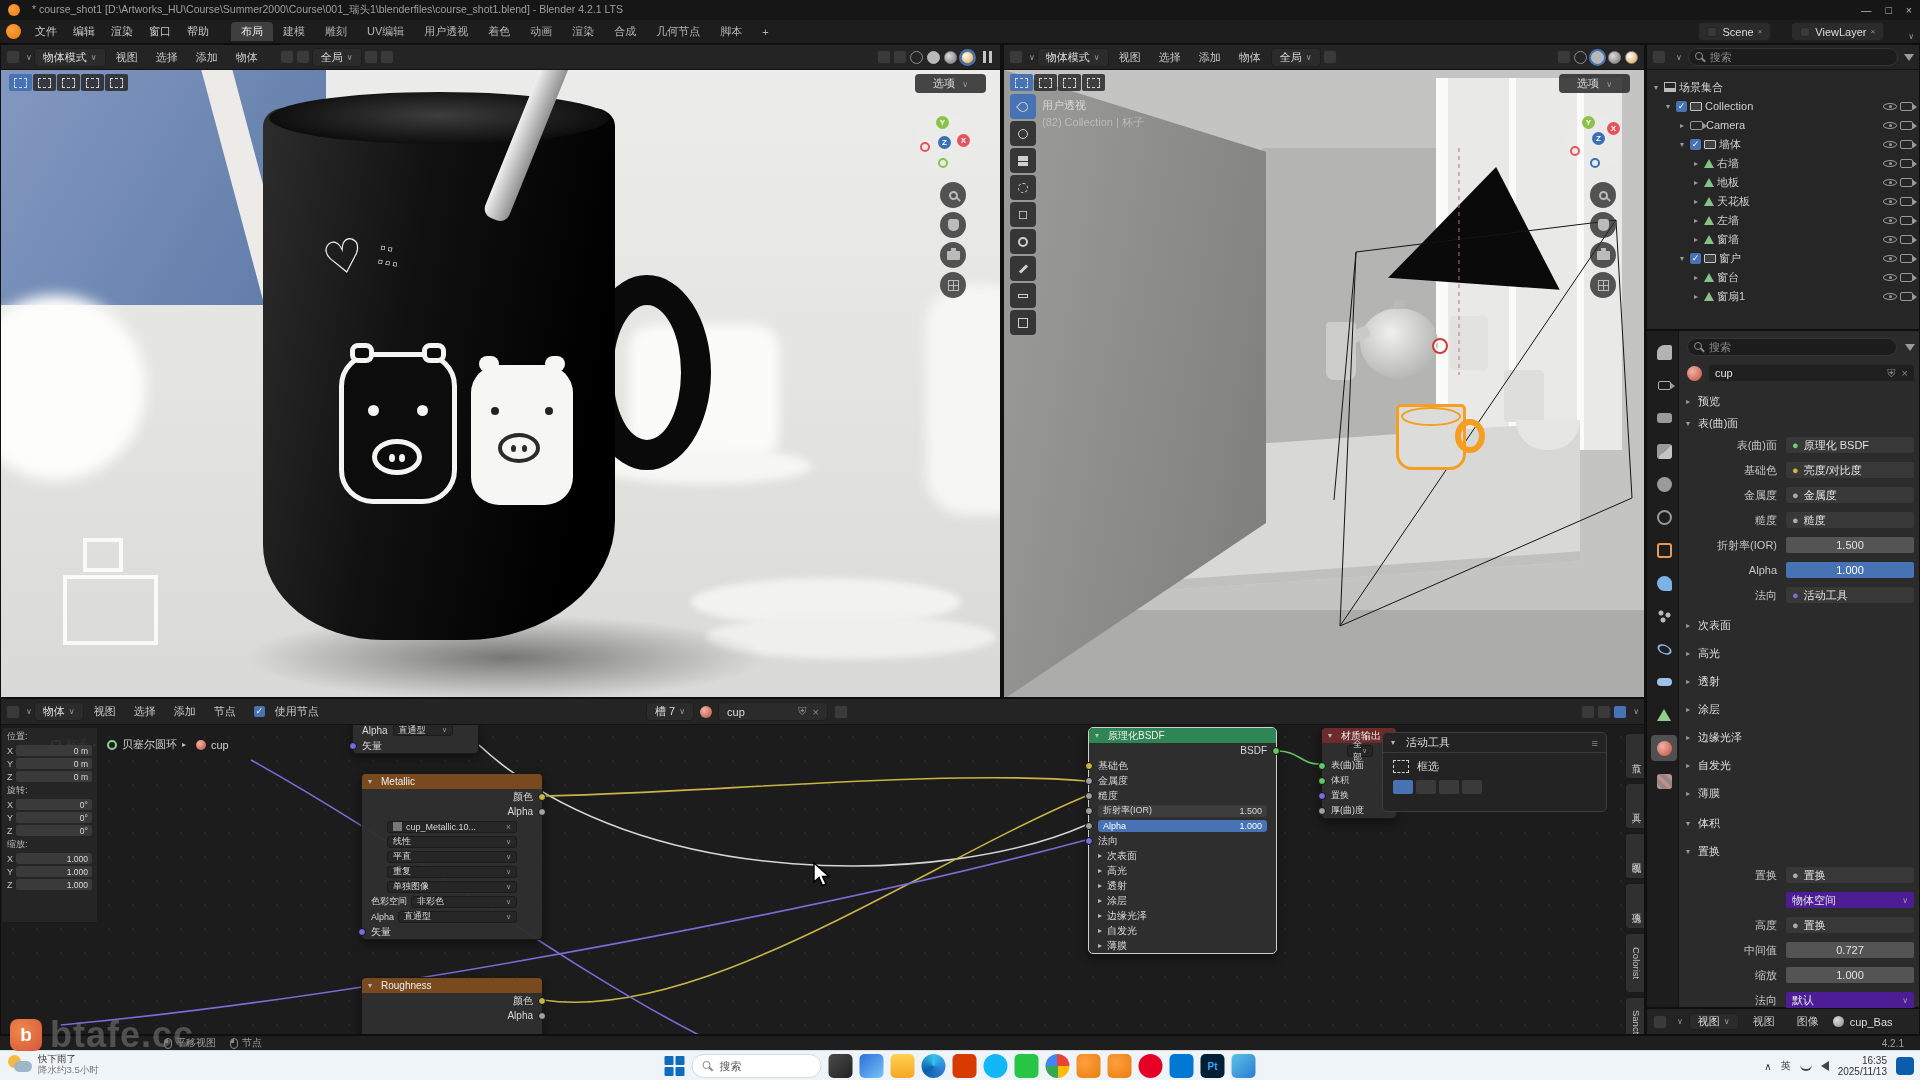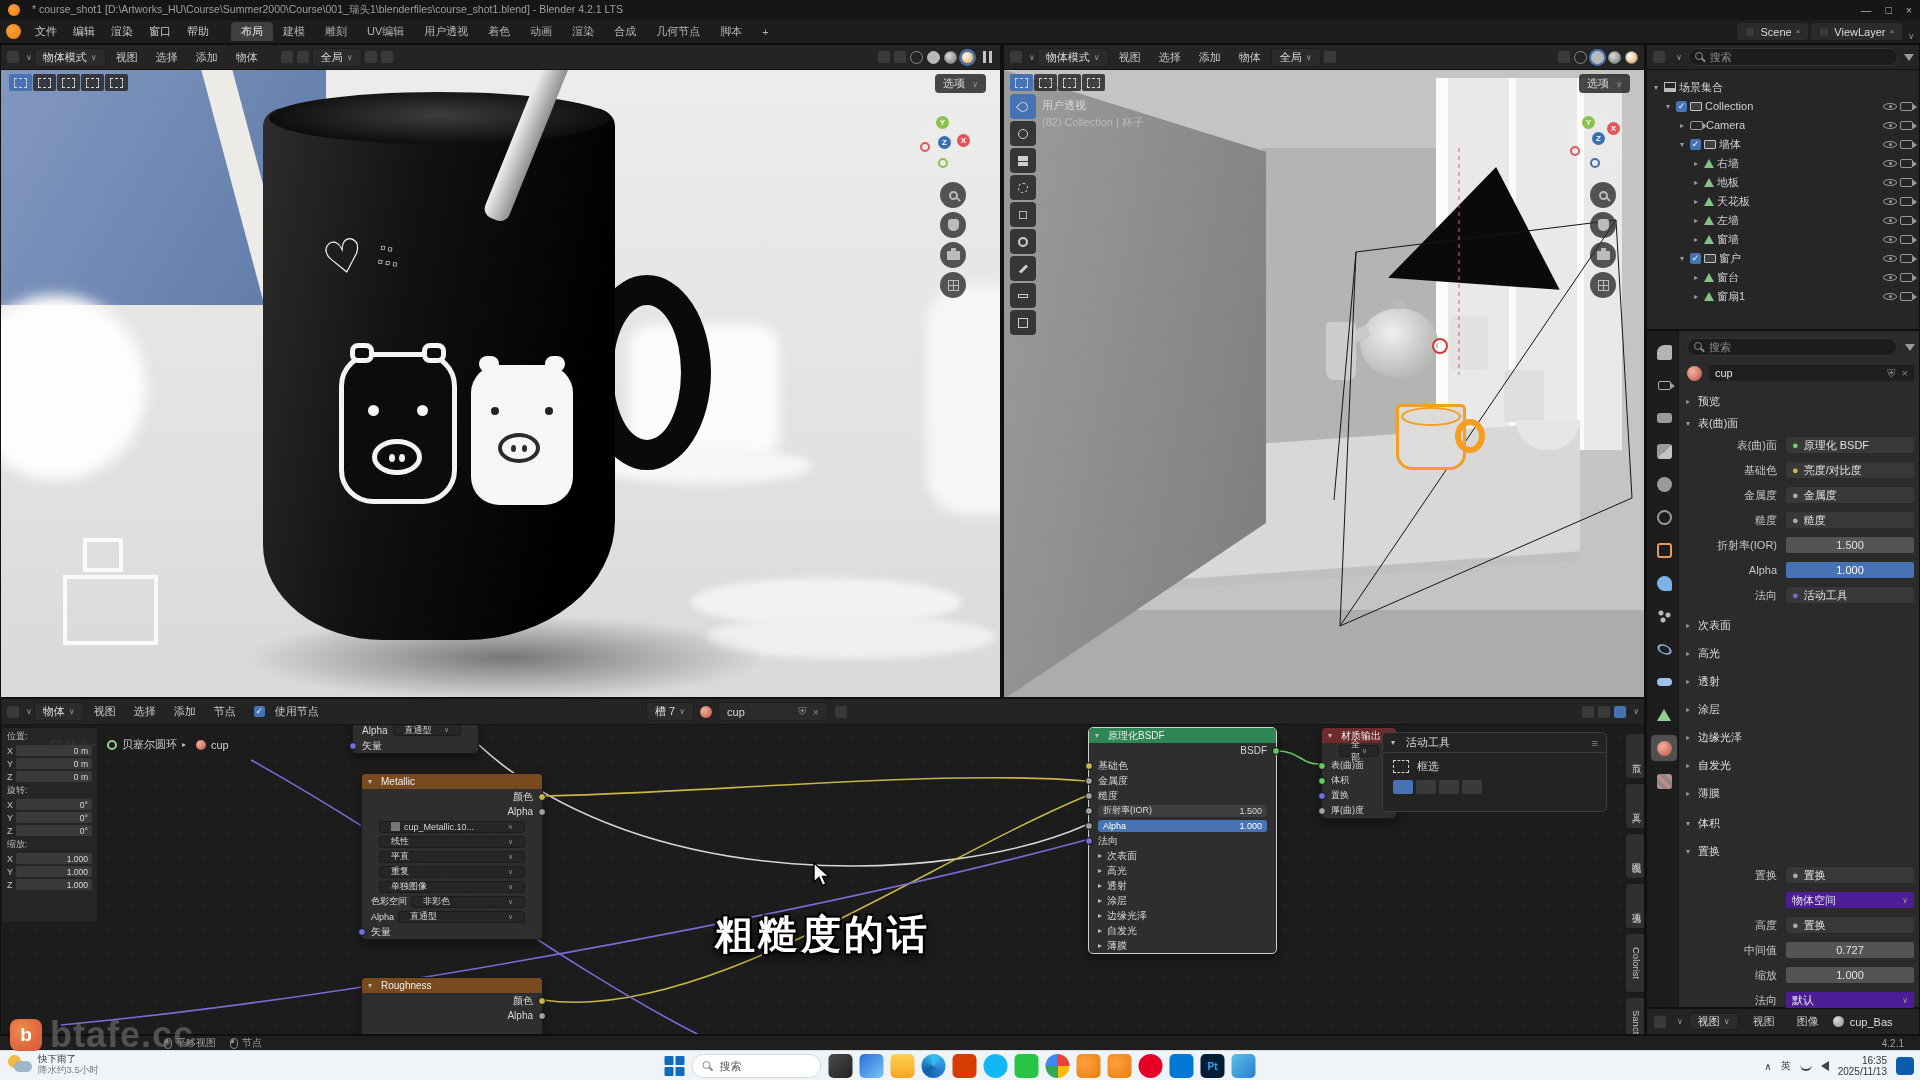--- a/index.html
+++ b/index.html
@@ -10,37 +10,37 @@
 .pill{background:#2b2b2b;border:1px solid #1e1e1e;border-radius:4px;padding:0 8px;height:19px;display:inline-flex;align-items:center;color:#ddd;font-size:11px}
 .mi{padding:0 8px;color:#c8c8c8;font-size:11px;cursor:default}
 .icsq{width:14px;height:14px;background:#3a3a3a;border:1px solid #262626;border-radius:3px;display:inline-block}
 
 #titlebar{position:absolute;left:0;top:0;width:1920px;height:20px;background:#161616;display:flex;align-items:center;padding:0 8px;color:#9f9f9f;font-size:10.5px}
 #titlebar .win{margin-left:auto;display:flex;gap:14px;color:#bbb}
 #topbar{position:absolute;left:0;top:20px;width:1920px;height:24px;background:#1d1d1d;border-bottom:1px solid #0e0e0e;display:flex;align-items:center;padding:0 6px}
 .blogo{width:15px;height:15px;border-radius:50%;background:radial-gradient(circle at 35% 35%,#ff9f3e,#e87d0d);margin-right:6px}
 .wtab{padding:2px 10px;color:#b5b5b5;border-radius:4px 4px 0 0;font-size:11px}
 .wtab.on{background:#3f3f3f;color:#efefef}
-#topbar .right{margin-left:auto;display:flex;gap:1px;align-items:flex-end}
+#topbar .right{margin-left:auto;display:flex;gap:20px;align-items:flex-end}
 
 .editor{position:absolute;background:#232323;border:1px solid #0f0f0f}
 .ehdr{position:absolute;left:0;top:0;right:0;height:25px;background:#242424;border-bottom:1px solid #131313;display:flex;align-items:center;gap:2px;padding:0 5px}
 .econt{position:absolute;left:0;top:25px;right:0;bottom:0;overflow:hidden}
 .shade{width:13px;height:13px;border-radius:50%;border:1px solid #8a8a8a;display:inline-block;margin:0 1px}
 .shade.s2{background:#b9b9b9;border-color:#b9b9b9}
 .shade.s3{background:radial-gradient(circle at 35% 35%,#ddd,#777)}
 .shade.s4{background:radial-gradient(circle at 35% 35%,#fff,#e0a040)}
 .shade.on{box-shadow:0 0 0 2px #4772b3}
 .pausebars{width:12px;height:12px;display:inline-flex;gap:3px;margin-left:6px}
 .pausebars i{width:3px;height:12px;background:#c5c5c5}
 .selrow{position:absolute;display:flex;gap:1px;z-index:6}
 .selbtn{width:23px;height:17px;background:rgba(40,40,40,.85);border-radius:2px}
 .selbtn.on{background:#4772b3}
 .selbtn::before{content:"";display:block;margin:4px auto 0;width:11px;height:8px;border:1px dashed #d5d5d5}
-.optpill{position:absolute;z-index:6;background:rgba(40,40,40,.85);border-radius:4px;padding:2px 8px;color:#ddd}
+.optpill{position:absolute;z-index:6;background:rgba(40,40,40,.85);border-radius:4px;padding:2px 18px;color:#ddd}
 .gizmo{position:absolute;width:56px;height:56px;border-radius:50%;background:rgba(255,255,255,.07);z-index:6}
 .gd{position:absolute;width:13px;height:13px;border-radius:50%;font-size:8px;color:#fff;text-align:center;line-height:13px;font-weight:bold}
 .gd.hollow{background:transparent!important;border:2px solid;width:10px;height:10px}
 .vbtn{position:absolute;width:26px;height:26px;border-radius:50%;background:rgba(40,40,40,.78);display:flex;align-items:center;justify-content:center;z-index:6}
 .mg{width:9px;height:9px;border:2px solid #bbb;border-radius:50%;position:relative}
 .mg::after{content:"";position:absolute;width:6px;height:2px;background:#bbb;transform:rotate(45deg);right:-5px;bottom:-2px}
 .hd{width:11px;height:12px;background:#bbb;border-radius:3px 3px 5px 5px}
 .cm{width:13px;height:9px;background:#bbb;border-radius:1px;position:relative}
 .cm::before{content:"";position:absolute;left:4px;top:-3px;width:5px;height:3px;background:#bbb}
 .gr{width:11px;height:11px;border:1px solid #bbb;background:linear-gradient(transparent 45%,#bbb 45% 55%,transparent 55%),linear-gradient(90deg,transparent 45%,#bbb 45% 55%,transparent 55%)}
@@ -115,21 +115,21 @@
 .pval.blue{background:#4772b3;color:#fff;justify-content:space-between}
 .psec{position:absolute;left:36px;width:234px;height:20px;display:flex;align-items:center;gap:5px;color:#dedede;font-size:11px}
 .psec .tw{font-size:8px}
 
 #nodeed .econt{background:#1c1c1c;background-image:radial-gradient(#262626 1px,transparent 1px);background-size:24px 24px;top:26px}
 #nodeed .ehdr{height:26px}
 .node{position:absolute;background:rgba(48,48,48,.97);border:1px solid #191919;border-radius:5px;font-size:10px;color:#d8d8d8;box-shadow:0 4px 10px rgba(0,0,0,.45);z-index:3}
 .node-h{height:15px;display:flex;align-items:center;gap:4px;padding:0 6px;border-radius:4px 4px 0 0;color:#eee;font-size:10px}
 .nrow{height:15px;display:flex;align-items:center;padding:0 9px;position:relative}
 .nrow .r{margin-left:auto}
-.nbtn{flex:1;margin:1px 8px;background:#262626;border:1px solid #1b1b1b;border-radius:3px;height:12px;display:flex;align-items:center;padding:0 11px;font-size:9px;color:#d5d5d5}
+.nbtn{flex:1;margin:1px 16px;background:#262626;border:1px solid #1b1b1b;border-radius:3px;height:12px;display:flex;align-items:center;padding:0 5px;font-size:9px;color:#d5d5d5}
 .nbtn .caret{margin-left:auto;font-size:7px}
 .nfield{flex:1;background:#3d3d3d;border-radius:3px;height:12px;display:flex;align-items:center;justify-content:space-between;padding:0 5px;font-size:9px}
 .nfield.blue{background:#4772b3;color:#fff}
 .sock{position:absolute;width:8px;height:8px;border-radius:50%;border:1px solid #0e0e0e;top:3.5px}
 .sock.l{left:-4px}.sock.r{right:-4px}
 .sy{background:#c7b545}.sg{background:#a1a1a1}.sp{background:#7070d8}.sgn{background:#63c763}
 .twn{font-size:8px;color:#bbb;width:9px}
 .sidetab{position:absolute;left:1624px;width:21px;background:#303030;border:1px solid #1a1a1a;border-right:none;border-radius:4px 0 0 4px;writing-mode:vertical-rl;display:flex;align-items:center;justify-content:center;font-size:9.5px;color:#c5c5c5;z-index:5}
 #subtitle{position:absolute;left:50%;transform:translateX(-50%);top:182px;font-size:40px;font-weight:bold;color:#fff;letter-spacing:3px;z-index:8;text-shadow:-2px -2px 0 #000,2px -2px 0 #000,-2px 2px 0 #000,2px 2px 0 #000,0 4px 8px #000}
 #atool{position:absolute;left:1381px;top:7px;width:225px;height:80px;background:rgba(36,36,36,.95);border:1px solid #3d3d3d;border-radius:5px;z-index:6}
@@ -1058,21 +1058,20 @@
       <span>cup</span>
     </div>
 
     <span class="sidetab" style="top:8px;height:46px">节点</span>
     <span class="sidetab" style="top:58px;height:46px">工具</span>
     <span class="sidetab" style="top:108px;height:46px">视图</span>
     <span class="sidetab" style="top:158px;height:46px">选项</span>
     <span class="sidetab" style="top:208px;height:60px">Colorist</span>
     <span class="sidetab" style="top:272px;height:60px">Sanctus</span>
 
-    <div id="subtitle">粗糙度的话</div>
   </div>
 </div>
 
 <div id="statusbar">
   <span style="margin-left:150px" class="f">
       <span class="i-mouse"></span>
       <span>平移视图</span>
     </span>
   <span class="f">
       <span class="i-mouse"></span>

